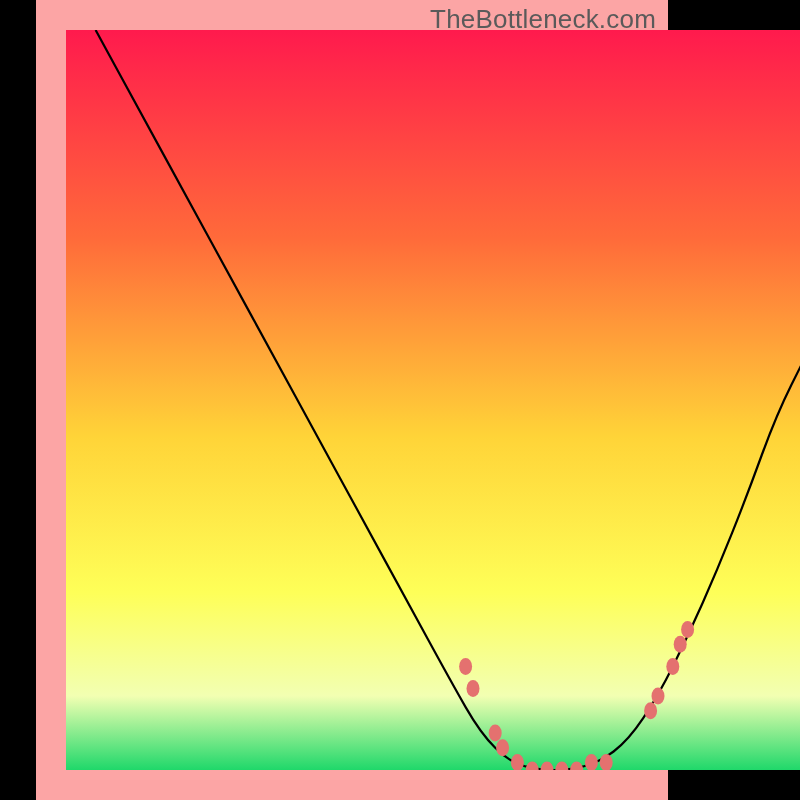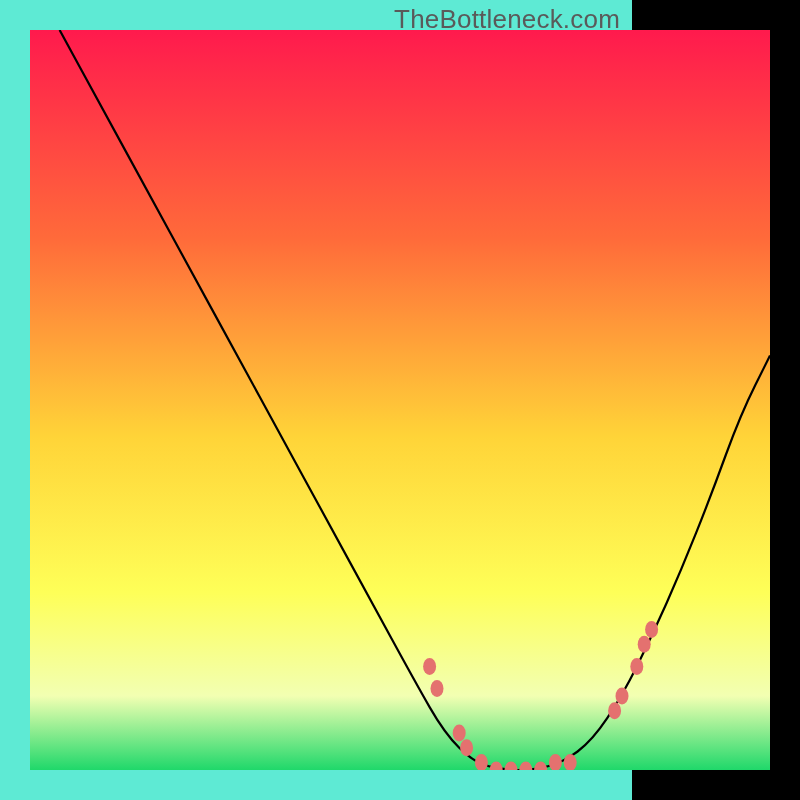--- a/index.html
+++ b/index.html
@@ -1,21 +1,22 @@
 <!DOCTYPE html>
 <html><head>
 <meta charset="utf-8">
 <style>
   * { margin: 0; padding: 0; box-sizing: border-box; }
   html, body { width: 800px; height: 800px; overflow: hidden; background: #000; }
   .frame {
     position: relative;
     width: 632px;
     height: 800px;
-    background: #5eead4;
+    background: #fca5a5;
+    margin-left: 36px;
   }
   .watermark {
     position: absolute;
     top: 4px;
     right: 12px;
     font-family: Arial, Helvetica, sans-serif;
     font-size: 26px;
     color: #5a5a5a;
     font-weight: 400;
     letter-spacing: 0.2px;

